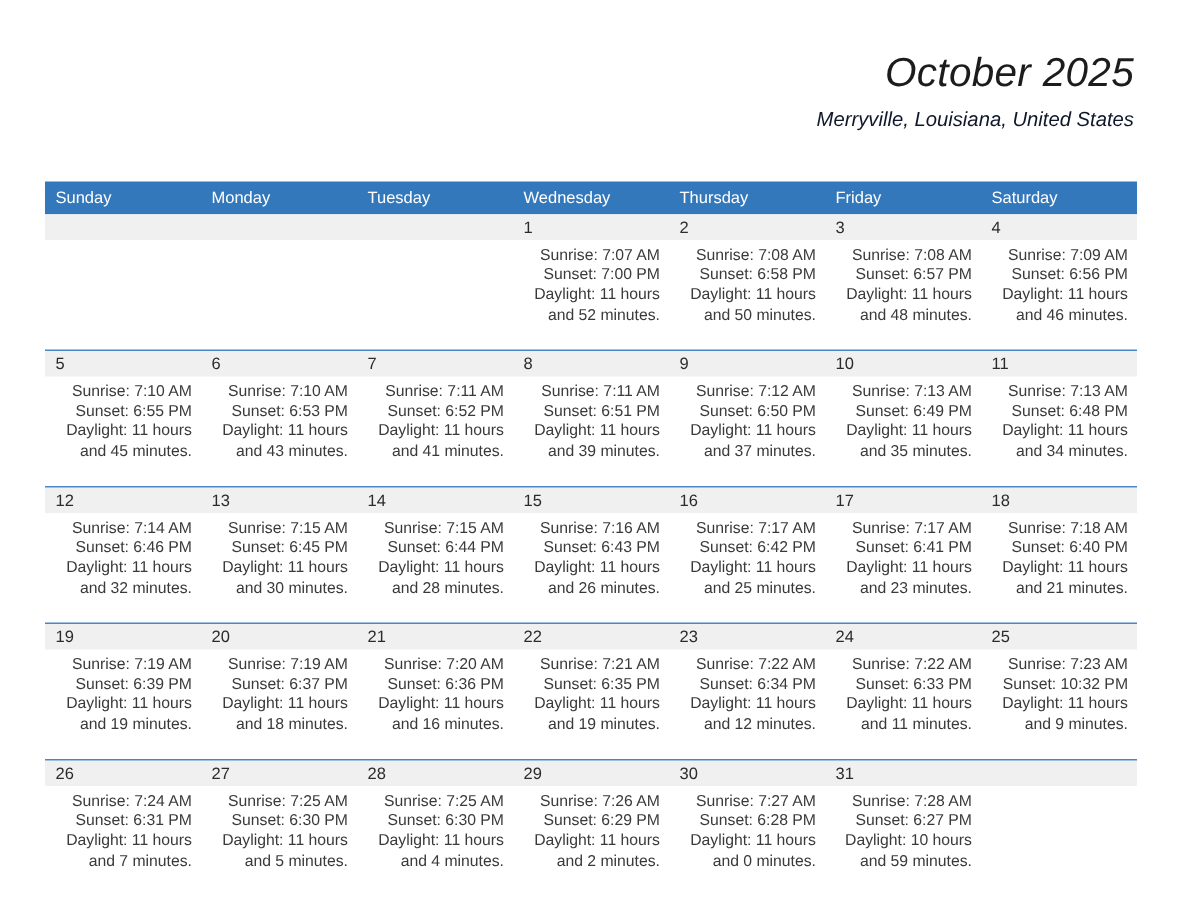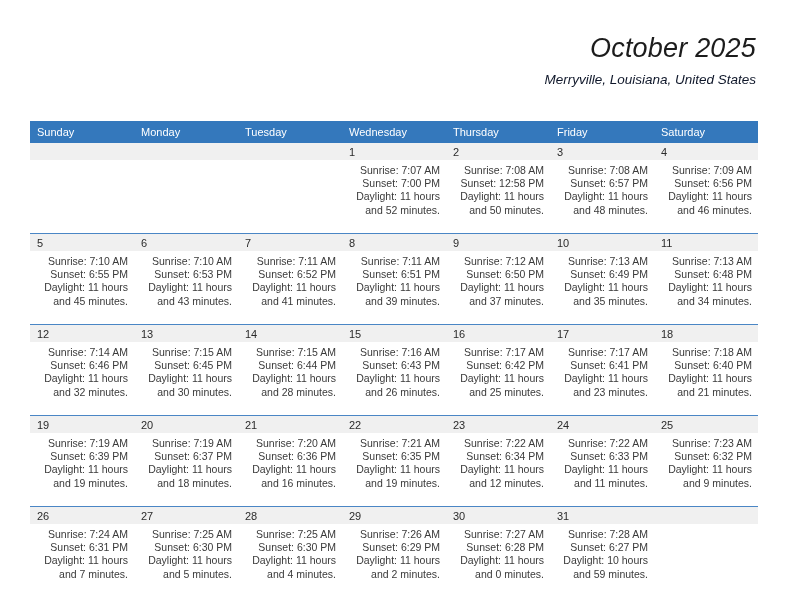--- a/index.html
+++ b/index.html
@@ -144,21 +144,21 @@
                 <div>Daylight: 11 hours</div>
                 <div>and 52 minutes.</div>
               </div>
             </div>
           </td>
           <td>
             <div class="cell-inner">
               <div class="daynum-band">2</div>
               <div class="details">
                 <div>Sunrise: 7:08 AM</div>
-                <div>Sunset: 12:58 PM</div>
+                <div>Sunset: 6:58 PM</div>
                 <div>Daylight: 11 hours</div>
                 <div>and 50 minutes.</div>
               </div>
             </div>
           </td>
           <td>
             <div class="cell-inner">
               <div class="daynum-band">3</div>
               <div class="details">
                 <div>Sunrise: 7:08 AM</div>
@@ -403,21 +403,21 @@
                 <div>Daylight: 11 hours</div>
                 <div>and 11 minutes.</div>
               </div>
             </div>
           </td>
           <td>
             <div class="cell-inner">
               <div class="daynum-band">25</div>
               <div class="details">
                 <div>Sunrise: 7:23 AM</div>
-                <div>Sunset: 6:32 PM</div>
+                <div>Sunset: 10:32 PM</div>
                 <div>Daylight: 11 hours</div>
                 <div>and 9 minutes.</div>
               </div>
             </div>
           </td>
         </tr>
         <tr class="week">
           <td>
             <div class="cell-inner">
               <div class="daynum-band">26</div>

